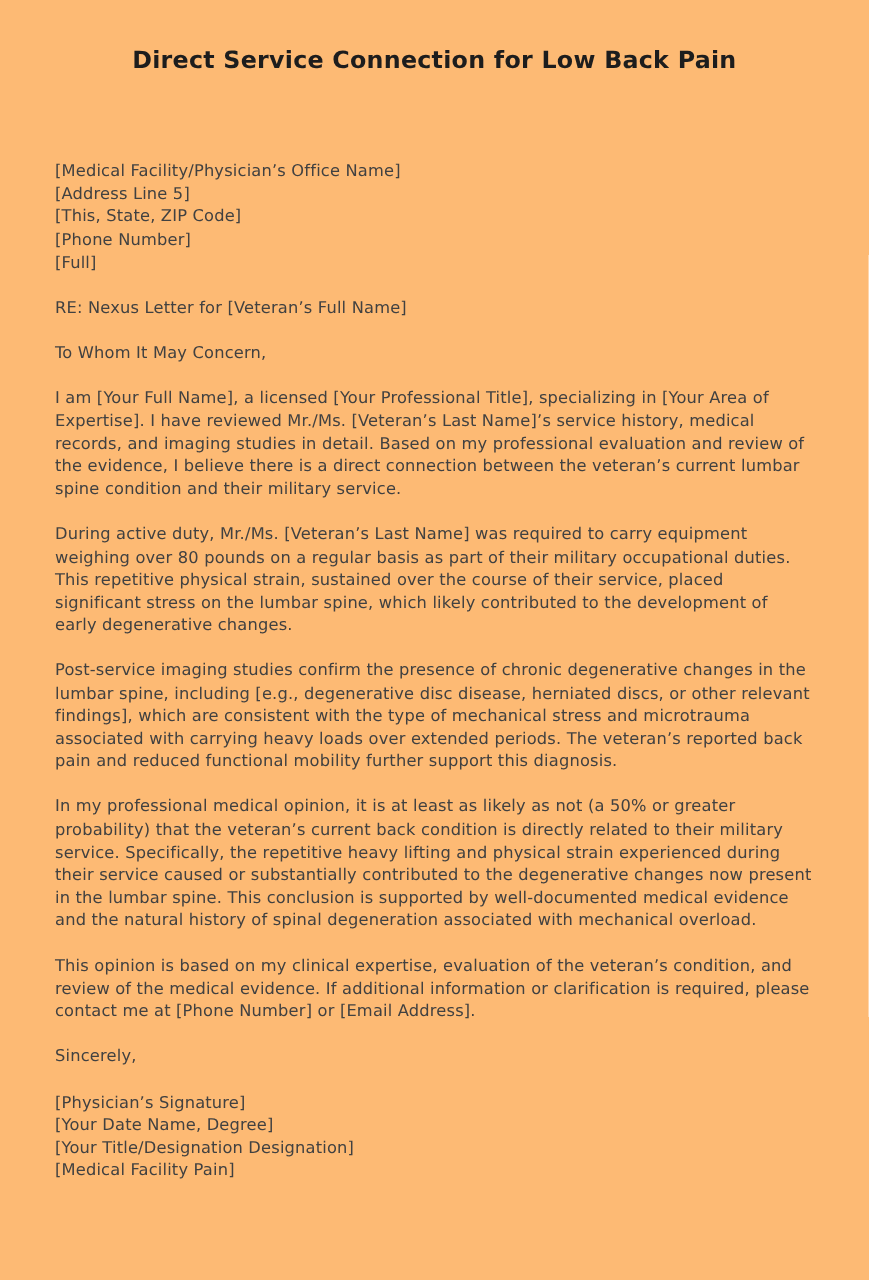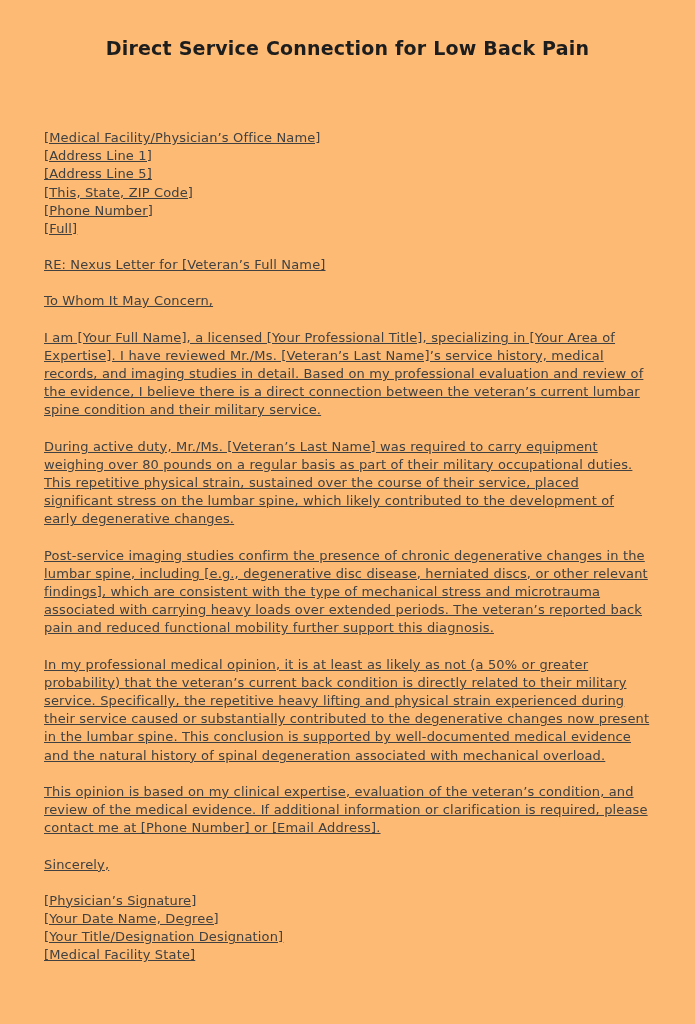--- a/index.html
+++ b/index.html
@@ -22,39 +22,37 @@
     letter-spacing: 0.2px;
     color: #1d1d1d;
   }
   .letter-body {
     margin-top: 70px;
     padding: 0 44px;
     font-size: 13px;
     line-height: 18.2px;
     letter-spacing: 0.15px;
     color: #414141;
-    text-decoration: underline;
   }
   .block { margin-bottom: 18px; }
   .block:last-child { margin-bottom: 0; }
   .line { white-space: pre-wrap; }
   p.para { margin: 0 0 18px 0; }
 </style>
 </head>
 <body>
 
 <div class="page">
 
   <h1 class="page-title">Direct Service Connection for Low Back Pain</h1>
 
   <div class="letter-body">
 
     <div class="block">
       <div class="line">[Medical Facility/Physician’s Office Name]</div>
-      <div class="line">[Address Line 1]</div>
       <div class="line">[Address Line 5]</div>
       <div class="line">[This, State, ZIP Code]</div>
       <div class="line">[Phone Number]</div>
       <div class="line">[Full]</div>
     </div>
 
     <p class="para">RE: Nexus Letter for [Veteran’s Full Name]</p>
 
     <p class="para">To Whom It May Concern,</p>
 
@@ -63,17 +61,17 @@
     <p class="para">Post-service imaging studies confirm the presence of chronic degenerative changes in the lumbar spine, including [e.g., degenerative disc disease, herniated discs, or other relevant findings], which are consistent with the type of mechanical stress and microtrauma associated with carrying heavy loads over extended periods. The veteran’s reported back pain and reduced functional mobility further support this diagnosis.</p>
     <p class="para">In my professional medical opinion, it is at least as likely as not (a 50% or greater probability) that the veteran’s current back condition is directly related to their military service. Specifically, the repetitive heavy lifting and physical strain experienced during their service caused or substantially contributed to the degenerative changes now present in the lumbar spine. This conclusion is supported by well-documented medical evidence and the natural history of spinal degeneration associated with mechanical overload.</p>
     <p class="para">This opinion is based on my clinical expertise, evaluation of the veteran’s condition, and review of the medical evidence. If additional information or clarification is required, please contact me at [Phone Number] or [Email Address].</p>
 
     <p class="para">Sincerely,</p>
 
     <div class="block">
       <div class="line">[Physician’s Signature]</div>
       <div class="line">[Your Date Name, Degree]</div>
       <div class="line">[Your Title/Designation Designation]</div>
-      <div class="line">[Medical Facility State]</div>
+      <div class="line">[Medical Facility Pain]</div>
     </div>
 
   </div>
 </div>
 
 </body></html>

